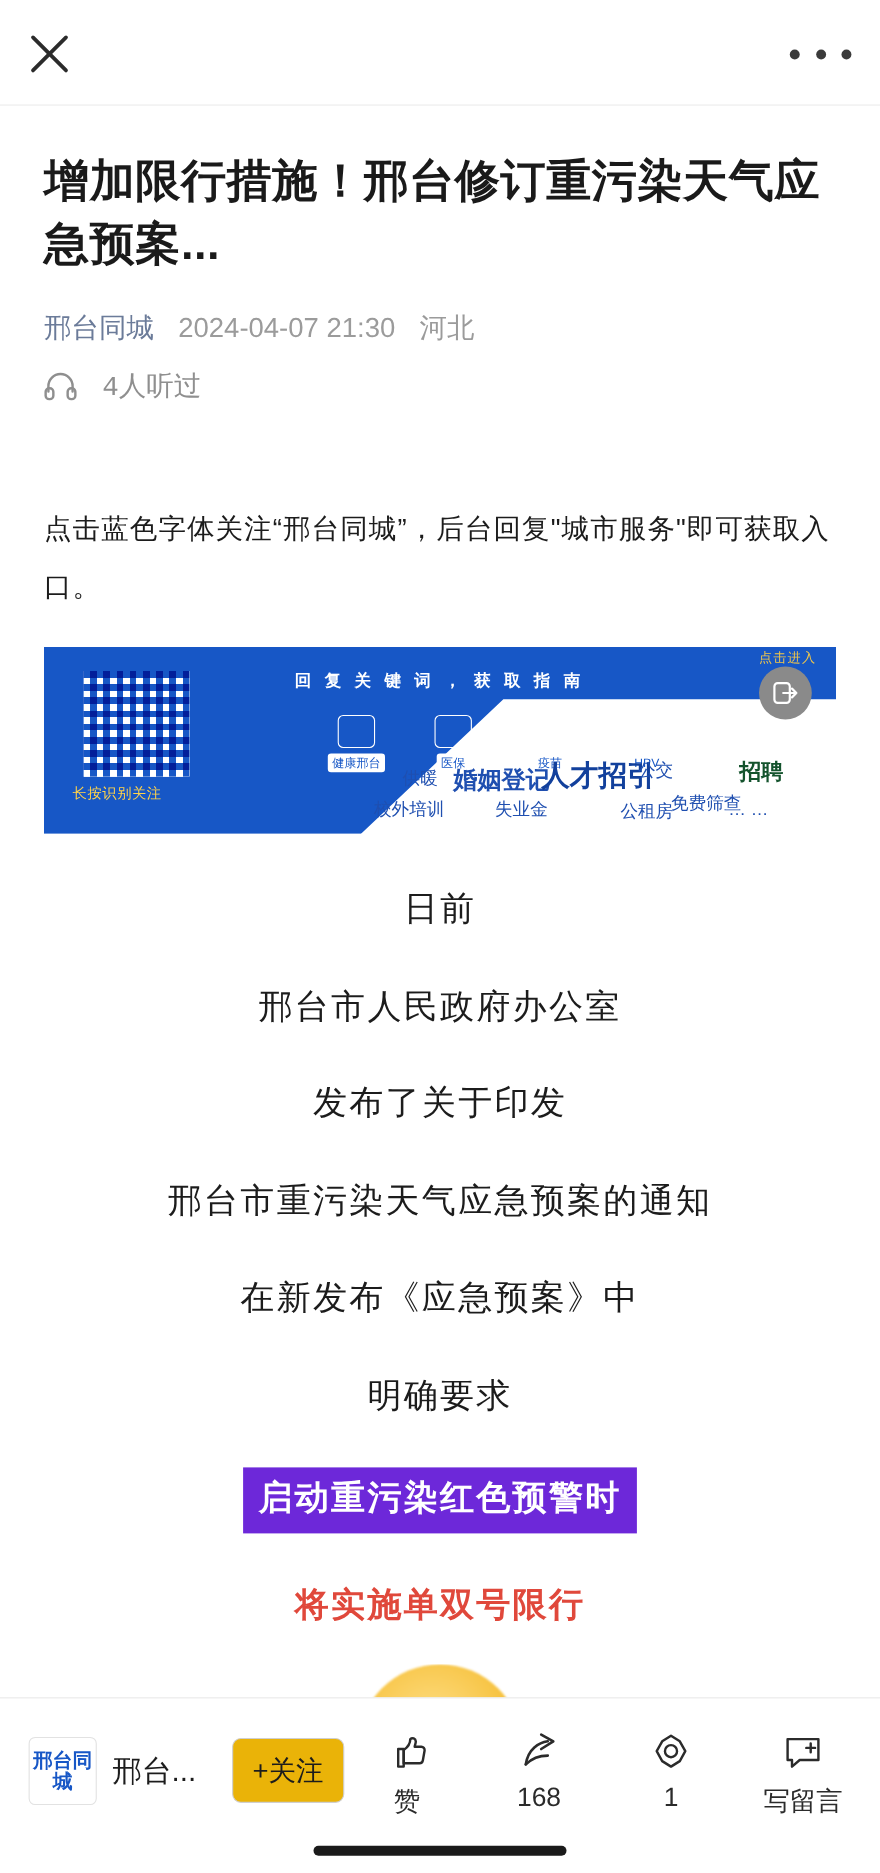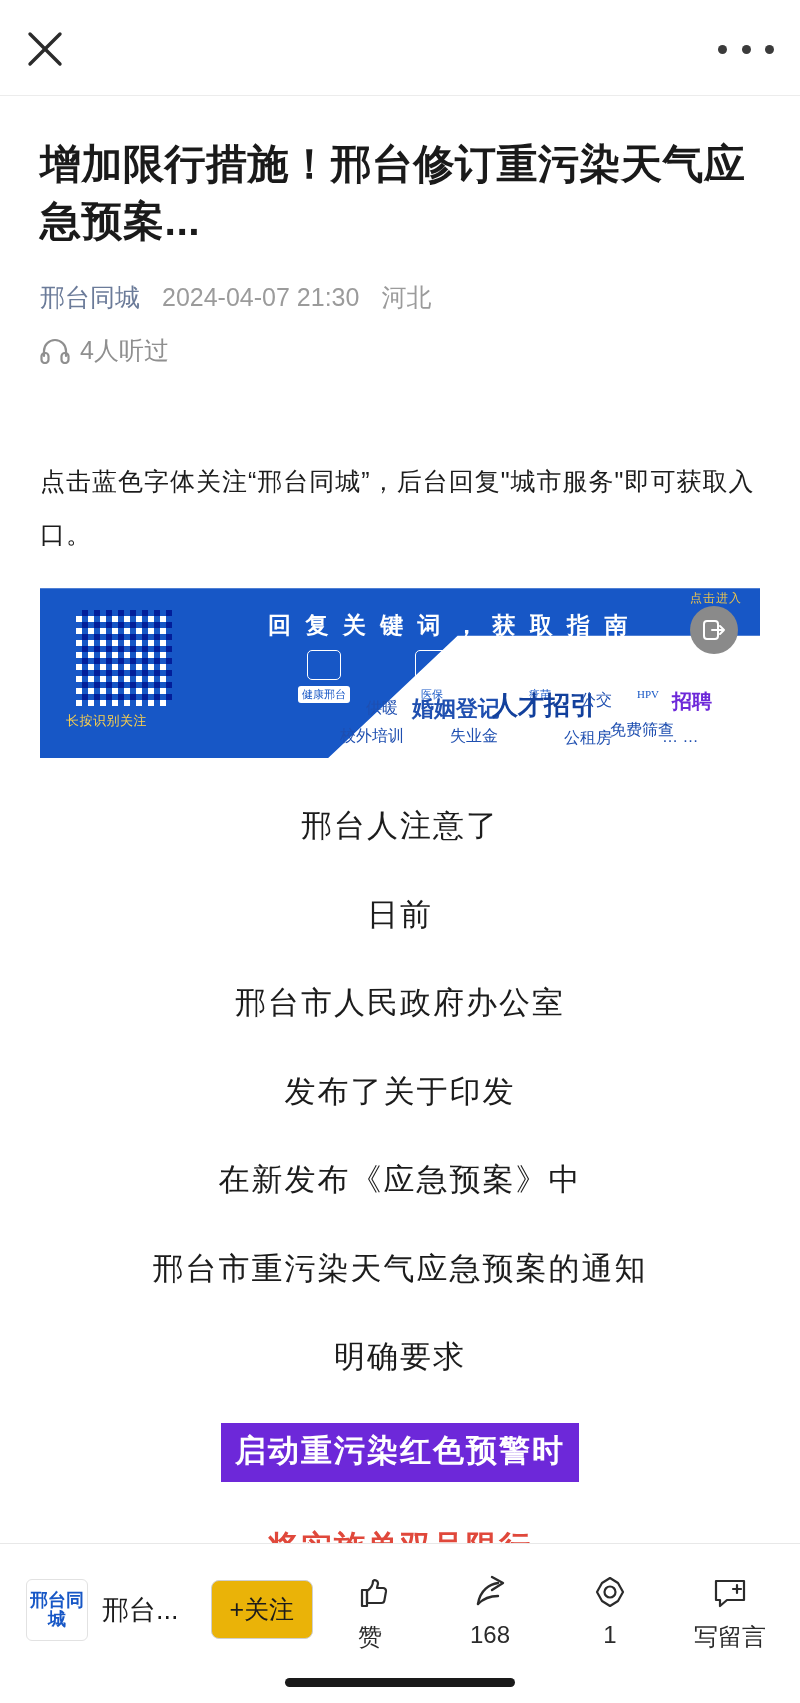--- a/index.html
+++ b/index.html
@@ -68,23 +68,24 @@
     align-items: baseline;
     gap: 22px;
     font-size: 25px;
     color: #9b9b9b;
   }
   .meta .account { color: #6b7b99; }
   .listened {
     margin-top: 20px;
     display: flex;
     align-items: center;
-    gap: 10px;
+    gap: 23px;
     font-size: 25px;
     color: #8f8f8f;
+    font-family: Liberation Mono, monospace;
   }
   .headphone-icon { display: block; }
   .lead {
     margin-top: 88px;
     font-size: 25px;
     line-height: 2.1;
     color: #1c1c1c;
     letter-spacing: 1px;
   }
   
@@ -123,53 +124,52 @@
     width: 116px;
     font-size: 13px;
     color: #ffd24a;
     letter-spacing: 0.5px;
     white-space: nowrap;
   }
   .banner-head {
     position: absolute;
     left: 228px;
     top: 22px;
-    font-size: 23px;
+    font-size: 15px;
     color: #ffffff;
     letter-spacing: 4px;
     font-weight: 700;
   }
   .banner-icons {
     position: absolute;
     left: 256px;
     top: 62px;
     display: flex;
-    gap: 52px;
-    font-family: Liberation Serif, serif;
+    gap: 32px;
   }
   .bi { width: 56px; text-align: center; }
   .bi .chip {
     width: 34px; height: 30px; margin: 0 auto 4px;
     border: 1.5px solid #ffffff;
     border-radius: 5px;
     position: relative;
   }
   .bi .lab {
     display: inline-block;
     font-size: 11px;
     color: #1757c6;
     background: #ffffff;
     border-radius: 3px;
     padding: 1px 4px;
     white-space: nowrap;
   }
   .banner-words { position: absolute; left: 0; top: 0; width: 100%; height: 100%; }
   .bw { position: absolute; white-space: nowrap; color: #1f4fb0; font-size: 16px; }
   .bw.big { font-size: 26px; font-weight: 700; color: #12409c; }
-  .bw.red { color: #6d28d9; font-weight: 700; font-size: 20px; }
+  .bw.red { color: #14532d; font-weight: 700; font-size: 20px; }
   .enter-badge {
     position: absolute;
     right: 22px;
     top: 18px;
     width: 48px; height: 48px;
     border-radius: 50%;
     background: #8a8a8a;
     display: flex; align-items: center; justify-content: center;
     cursor: pointer;
   }
@@ -371,26 +371,25 @@
       <div class="enter-tip">点击进入</div>
       <div class="enter-badge">
         <svg width="26" height="26" viewBox="0 0 26 26">
           <rect x="3" y="4" width="14" height="18" rx="3" fill="none" stroke="#fff" stroke-width="2"></rect>
           <path d="M11 13 H23 M19 9 L23 13 L19 17" fill="none" stroke="#fff" stroke-width="2" stroke-linecap="round" stroke-linejoin="round"></path>
         </svg>
       </div>
     </div>
 
     <div class="body-lines">
-      <div class="cline">邢台人注意了</div>
       <div class="cline">日前</div>
       <div class="cline">邢台市人民政府办公室</div>
       <div class="cline">发布了关于印发</div>
+      <div class="cline">邢台市重污染天气应急预案的通知</div>
       <div class="cline">在新发布《应急预案》中</div>
-      <div class="cline">邢台市重污染天气应急预案的通知</div>
       <div class="cline">明确要求</div>
       <div class="cline hl">
         <span class="hl-inner">启动重污染红色预警时</span>
       </div>
       <div class="cline red">将实施单双号限行</div>
     </div>
 
     <div class="emoji-wrap">
       <div class="emoji-blob"></div>
     </div>

